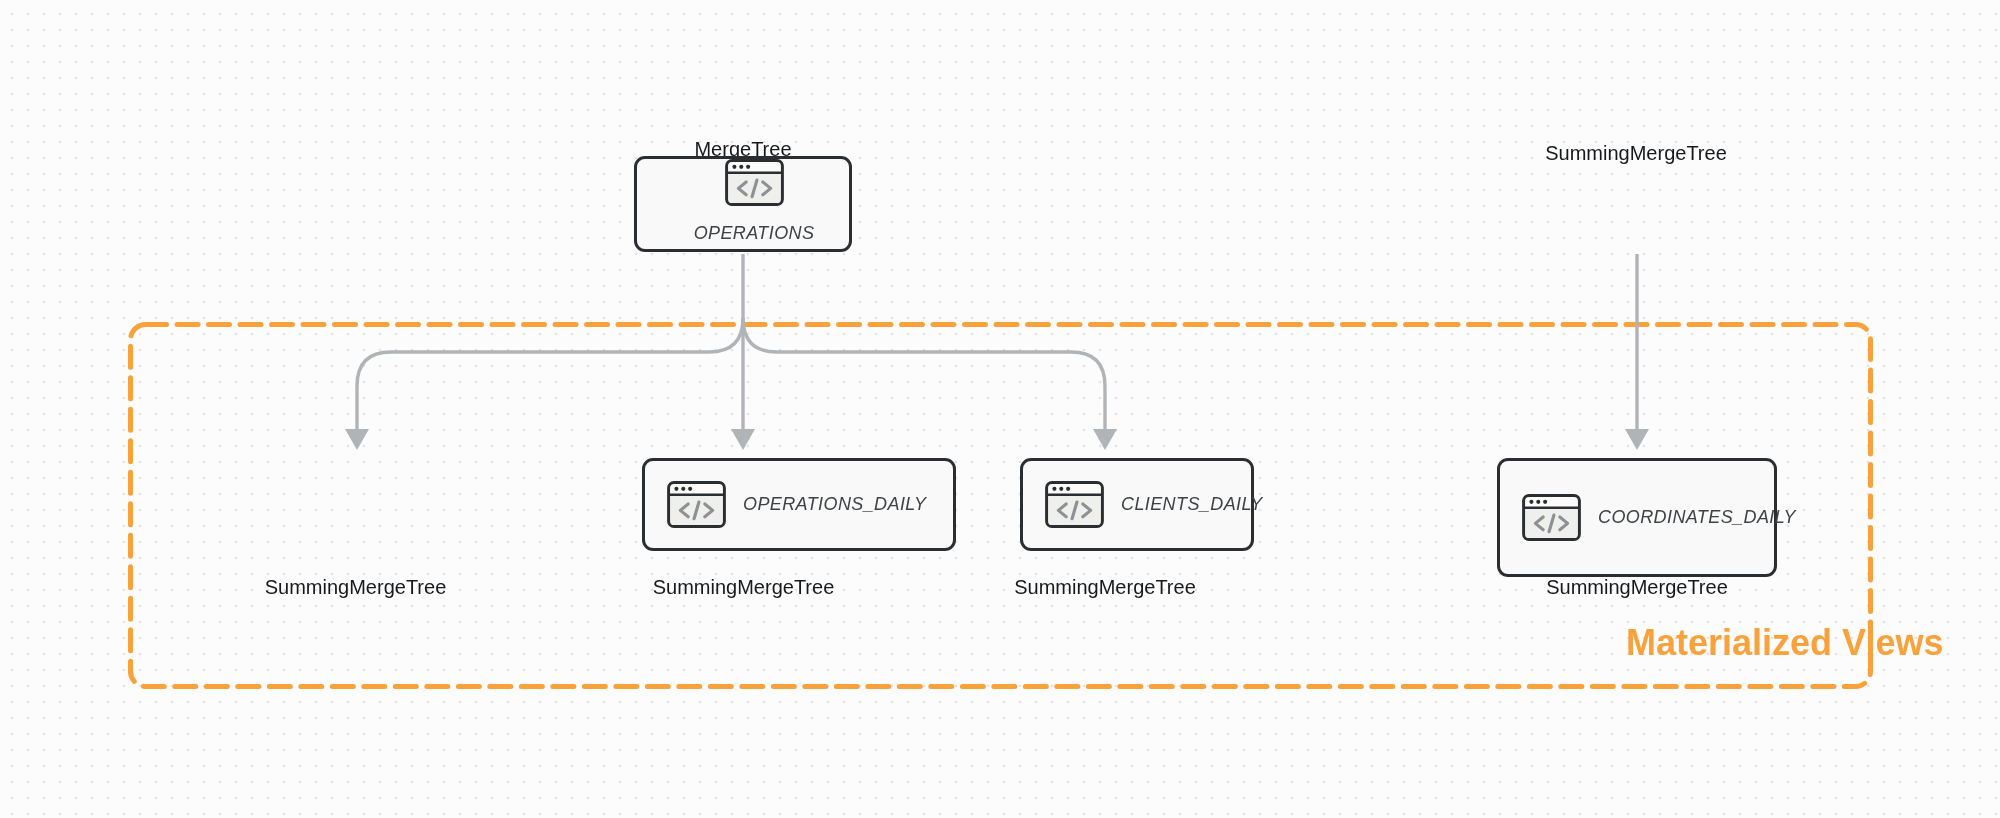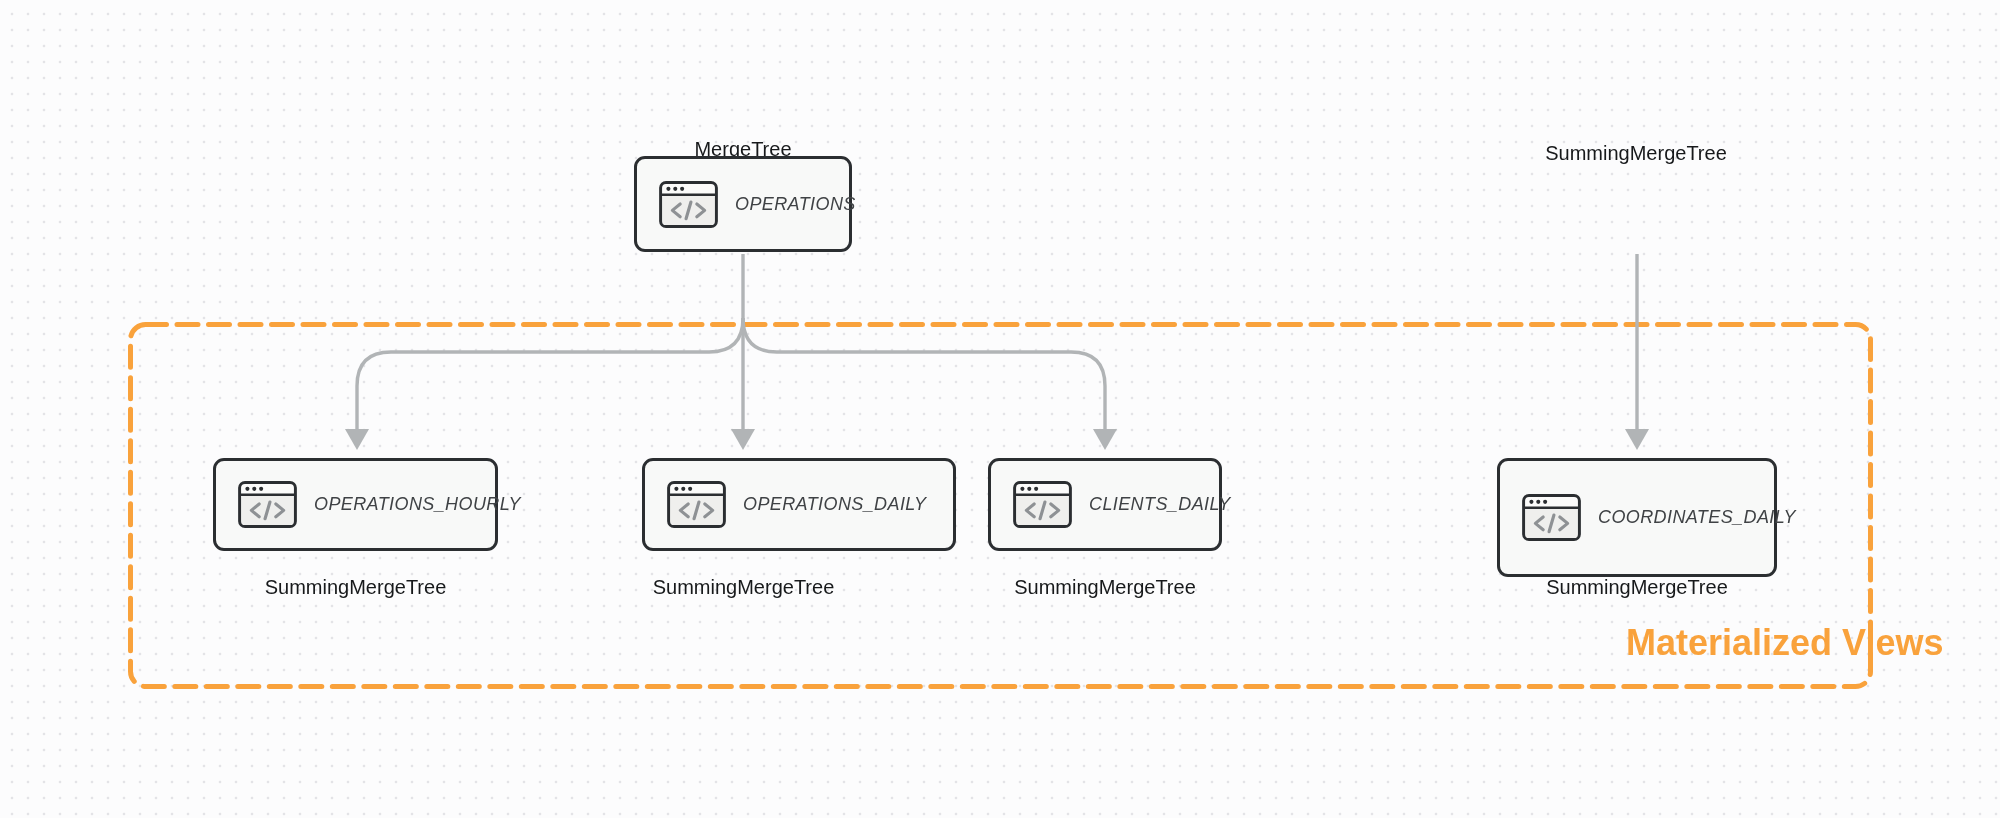--- a/index.html
+++ b/index.html
@@ -40,25 +40,25 @@
     text-align:center;
     font-size:20px;
     font-weight:500;
     color:#17191b;
     white-space:nowrap;
     margin-top:16px;
   }
   .win-icon{flex:0 0 auto;display:block;}
 
   
-  .n-operations           {left:634px; top:156px; width:218px; height:96px;}
+  .n-operations           {left:634px; top:156px; width:218px; height:96px;flex-direction:column;}
   .n-operation-collection {left:1482px;top:157px; width:308px; height:95px;}
   .n-operations-hourly    {left:213px; top:458px; width:285px; height:93px;}
   .n-operations-daily     {left:642px; top:458px; width:314px; height:93px;}
-  .n-clients-daily        {left:988px; top:458px; width:234px; height:93px;}
+  .n-clients-daily        {left:1020px; top:458px; width:234px; height:93px;}
   .n-coordinates-daily    {left:1497px;top:458px; width:280px; height:119px;}
 
   .l-operations           {left:634px; top:122px; width:218px;}
   .l-operation-collection {left:1482px;top:126px; width:308px;}
   .l-operations-hourly    {left:213px; top:560px; width:285px;}
   .l-operations-daily     {left:610px; top:560px; width:267px;}
   .l-clients-daily        {left:988px; top:560px; width:234px;}
   .l-coordinates-daily    {left:1497px;top:560px; width:280px;}
 
   .group-label{
@@ -124,26 +124,20 @@
   <div class="engine-label l-coordinates-daily">SummingMergeTree</div>
 
   <div class="node n-operations">
     <svg class="win-icon" width="59" height="47">
         <use href="#win-icon"></use>
       </svg>
     <span class="node-name">OPERATIONS</span>
   </div>
 
 
-  <div class="node n-operations-hourly">
-    <svg class="win-icon" width="59" height="47">
-        <use href="#win-icon"></use>
-      </svg>
-    <span class="node-name">OPERATIONS_HOURLY</span>
-  </div>
 
   <div class="node n-operations-daily">
     <svg class="win-icon" width="59" height="47">
         <use href="#win-icon"></use>
       </svg>
     <span class="node-name">OPERATIONS_DAILY</span>
   </div>
 
   <div class="node n-clients-daily">
     <svg class="win-icon" width="59" height="47">

